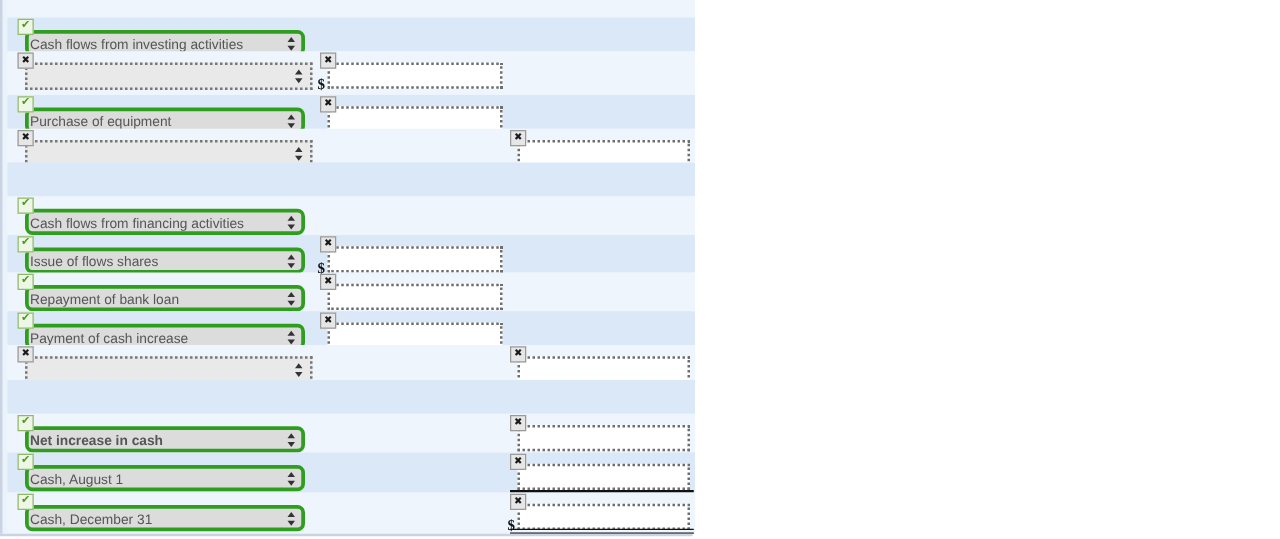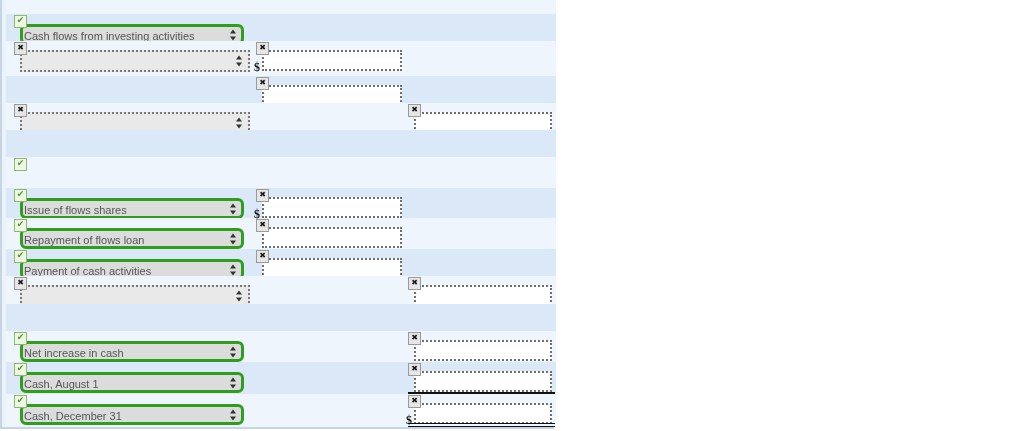--- a/index.html
+++ b/index.html
@@ -227,20 +227,27 @@
           </div>
           <div class="cell col-mid">
             <span class="marker bad" style="left: 0px; top: 1px;"></span>
             <div class="amt-wrap" style="left: 6px; top: 9px; width: 140px; height: 21px;">
               <div class="amt"></div>
               <span class="dollar">$</span>
             </div>
           </div>
         </div>
         <div class="row shade-dark" style="top: 76px; height: 27px;">
+          <div class="cell col-label">
+            <span class="marker ok" style="left: 0px; top: 1px;"></span>
+            <div class="sel-wrap good" style="left: 6px; top: 10px; width: 224px; height: 21px;">
+              <div class="sel">Purchase of equipment</div>
+              <span class="spinner"></span>
+            </div>
+          </div>
           <div class="cell col-mid">
             <span class="marker bad" style="left: 0px; top: 1px;"></span>
             <div class="amt-wrap" style="left: 6px; top: 9px; width: 140px; height: 21px;">
               <div class="amt"></div>
             </div>
             <div class="rule-single" style="left: 0px; top: 30px; width: 149px;"></div>
           </div>
         </div>
         <div class="row shade-light" style="top: 103px; height: 27px;">
           <div class="cell col-label">
@@ -254,20 +261,24 @@
             <span class="marker bad" style="left: 0px; top: 1px;"></span>
             <div class="amt-wrap" style="left: 6px; top: 9px; width: 138px; height: 21px;">
               <div class="amt"></div>
             </div>
           </div>
         </div>
         <div class="row shade-dark" style="top: 130px; height: 27px;"></div>
         <div class="row shade-light" style="top: 157px; height: 31px;">
           <div class="cell col-label">
             <span class="marker ok" style="left: 0px; top: 1px;"></span>
+            <div class="sel-wrap good" style="left: 6px; top: 10px; width: 224px; height: 21px;">
+              <div class="sel">Cash flows from financing activities</div>
+              <span class="spinner"></span>
+            </div>
           </div>
         </div>
         <div class="row shade-dark" style="top: 188px; height: 30px;">
           <div class="cell col-label">
             <span class="marker ok" style="left: 0px; top: 1px;"></span>
             <div class="sel-wrap good" style="left: 6px; top: 10px; width: 224px; height: 21px;">
               <div class="sel">Issue of flows shares</div>
               <span class="spinner"></span>
             </div>
           </div>
@@ -276,36 +287,36 @@
             <div class="amt-wrap" style="left: 6px; top: 9px; width: 140px; height: 21px;">
               <div class="amt"></div>
               <span class="dollar">$</span>
             </div>
           </div>
         </div>
         <div class="row shade-light" style="top: 218px; height: 31px;">
           <div class="cell col-label">
             <span class="marker ok" style="left: 0px; top: 1px;"></span>
             <div class="sel-wrap good" style="left: 6px; top: 10px; width: 224px; height: 21px;">
-              <div class="sel">Repayment of flows loan</div>
+              <div class="sel">Repayment of bank loan</div>
               <span class="spinner"></span>
             </div>
           </div>
           <div class="cell col-mid">
             <span class="marker bad" style="left: 0px; top: 1px;"></span>
             <div class="amt-wrap" style="left: 6px; top: 9px; width: 140px; height: 21px;">
               <div class="amt"></div>
             </div>
           </div>
         </div>
         <div class="row shade-dark" style="top: 249px; height: 27px;">
           <div class="cell col-label">
             <span class="marker ok" style="left: 0px; top: 1px;"></span>
             <div class="sel-wrap good" style="left: 6px; top: 10px; width: 224px; height: 21px;">
-              <div class="sel">Payment of cash activities</div>
+              <div class="sel">Payment of cash increase</div>
               <span class="spinner"></span>
             </div>
           </div>
           <div class="cell col-mid">
             <span class="marker bad" style="left: 0px; top: 1px;"></span>
             <div class="amt-wrap" style="left: 6px; top: 9px; width: 140px; height: 21px;">
               <div class="amt"></div>
             </div>
             <div class="rule-single" style="left: 0px; top: 30px; width: 149px;"></div>
           </div>
@@ -320,21 +331,21 @@
           </div>
           <div class="cell col-right">
             <span class="marker bad" style="left: 0px; top: 1px;"></span>
             <div class="amt-wrap" style="left: 6px; top: 9px; width: 138px; height: 21px;">
               <div class="amt"></div>
             </div>
             <div class="rule-single" style="left: 0px; top: 30px; width: 147px;"></div>
           </div>
         </div>
         <div class="row shade-dark" style="top: 304px; height: 27px;"></div>
-        <div class="row shade-light" style="top: 331px; height: 45px;">
+        <div class="row shade-light" style="top: 331px; height: 45px; font-weight: bold;">
           <div class="cell col-label">
             <span class="marker ok" style="left: 0px; top: 1px;"></span>
             <div class="sel-wrap good" style="left: 6px; top: 10px; width: 224px; height: 21px;">
               <div class="sel">Net increase in cash</div>
               <span class="spinner"></span>
             </div>
           </div>
           <div class="cell col-right">
             <span class="marker bad" style="left: 0px; top: 1px;"></span>
             <div class="amt-wrap" style="left: 6px; top: 9px; width: 138px; height: 21px;">

